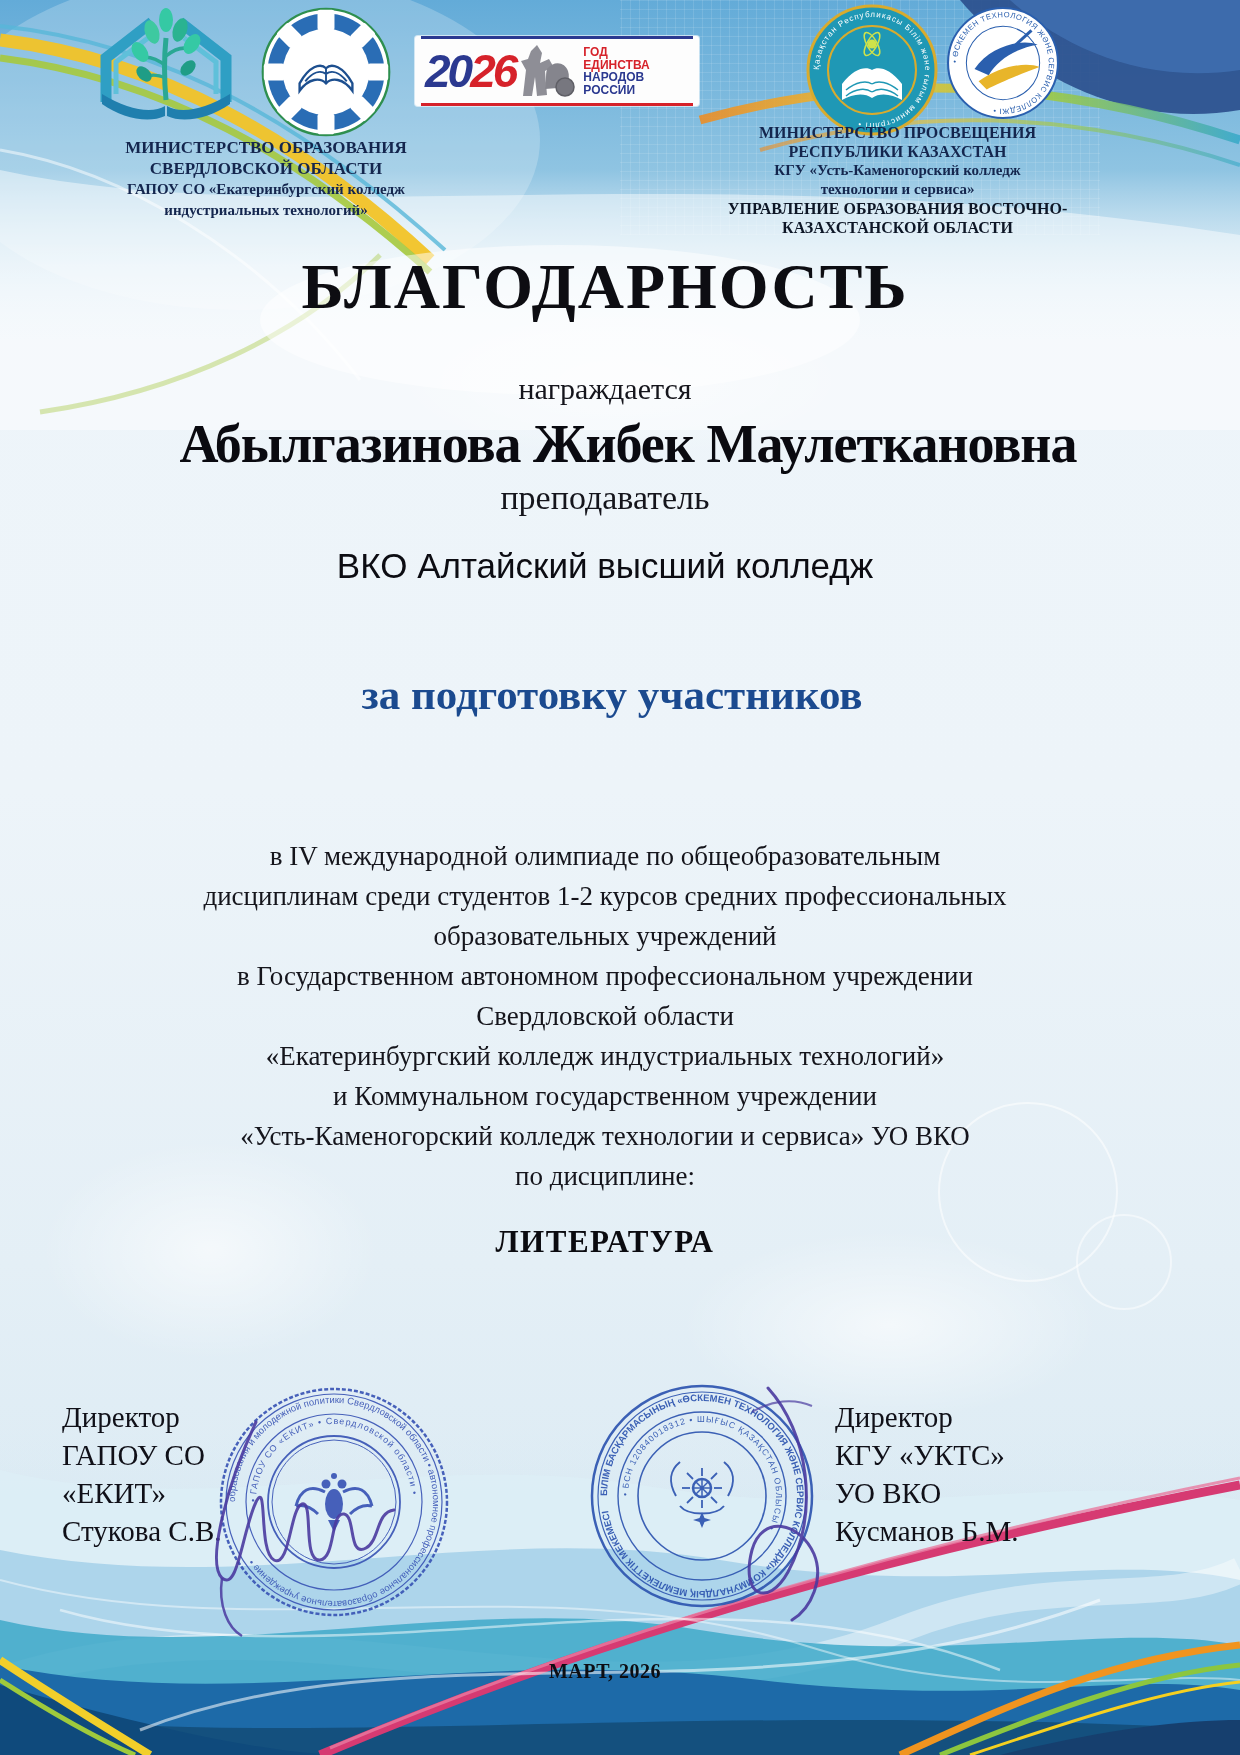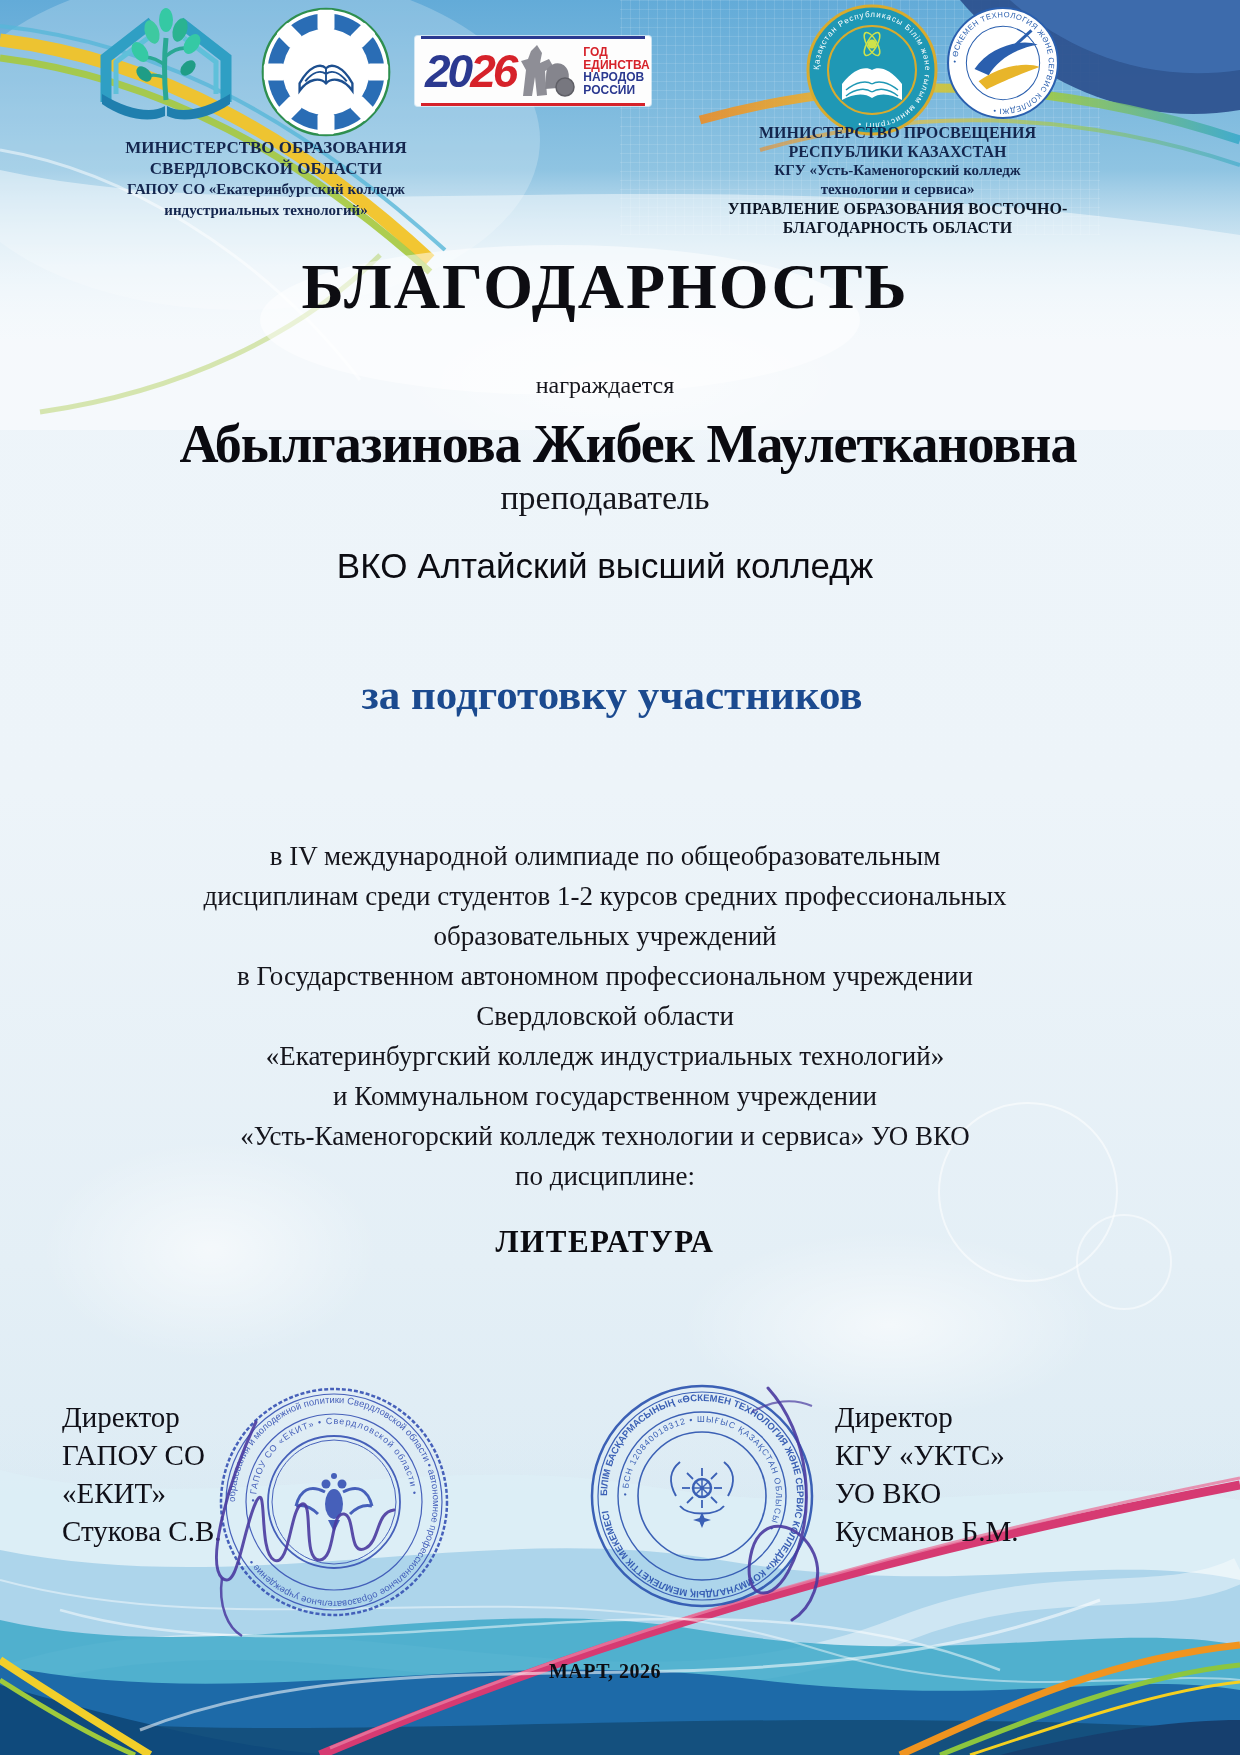--- a/index.html
+++ b/index.html
@@ -18,35 +18,35 @@
   .glow-c{left:380px;top:300px;width:480px;height:160px;background:radial-gradient(ellipse at center,rgba(255,255,255,.5),rgba(255,255,255,0) 70%);}
 
   .hdr{position:absolute;z-index:2;text-align:center;font-weight:bold;color:#14264e;}
   .hdr-left{left:66px;top:121px;width:400px;font-size:17px;line-height:21px;margin-top:16px;}
   .hdr-right{left:645px;top:123px;width:505px;font-size:16px;line-height:19px;}
   .hdr .small{font-size:15px;}
   .hdr .dept{color:#0d1626;}
 
   .ctext{position:absolute;left:0;width:1210px;text-align:center;z-index:2;}
   .title{top:250px;font-size:64px;font-weight:bold;letter-spacing:2px;color:#0d0d12;}
-  .award-label{top:372px;font-size:24px;}
+  .award-label{top:372px;font-size:30px;}
   .recipient-name{top:413px;font-size:54px;font-weight:bold;color:#0a0a10;letter-spacing:-1px;margin-left:23px;}
   .recipient-role{top:479px;font-size:34px;font-family:Liberation Serif, serif;}
   .recipient-org{top:546px;font-size:35px;font-family:"Liberation Sans",sans-serif;color:#0c0c12;}
   .reason{top:670px;font-size:43px;font-weight:bold;color:#1b4a8f;padding-left:7px;}
   .body-lines{top:836px;font-size:27px;line-height:40px;}
   .subject{top:1224px;font-size:31px;font-weight:bold;letter-spacing:1.5px;color:#0b0b10;}
   .date-line{top:1660px;font-size:20px;font-weight:bold;letter-spacing:.5px;color:#0d0d12;z-index:2;}
 
   .sig-block{position:absolute;top:1398px;width:270px;font-size:29px;line-height:38px;z-index:2;color:#101018;}
   .sig-left{left:62px;}
   .sig-right{left:835px;}
 
   .logo{position:absolute;z-index:2;}
-  .banner{position:absolute;left:415px;top:36px;width:236px;height:70px;background:#fdfdfd;z-index:2;
+  .banner{position:absolute;left:415px;top:36px;width:284px;height:70px;background:#fdfdfd;z-index:2;
           display:flex;align-items:center;border-radius:3px;box-shadow:0 0 0 1px rgba(255,255,255,.6);}
   .banner:before{content:"";position:absolute;top:0;left:6px;right:6px;height:3px;background:#2b3990;}
   .banner:after{content:"";position:absolute;bottom:0;left:6px;right:6px;height:3px;background:#d6222a;}
   .banner-year{font-family:"Liberation Sans",sans-serif;font-weight:bold;font-style:italic;
                font-size:46px;letter-spacing:-3px;padding-left:10px;white-space:nowrap;}
   .yr-navy{color:#2b3990;}
   .yr-red{color:#d6222a;}
   .banner-slogan{font-family:"Liberation Sans",sans-serif;font-weight:bold;font-size:12px;line-height:12.5px;
                  text-align:left;padding-left:4px;}
   .sl-red{color:#d6222a;}
@@ -216,21 +216,21 @@
     <div>СВЕРДЛОВСКОЙ ОБЛАСТИ</div>
     <div class="small">ГАПОУ СО «Екатеринбургский колледж</div>
     <div class="small">индустриальных технологий»</div>
   </div>
   <div class="hdr hdr-right">
     <div>МИНИСТЕРСТВО ПРОСВЕЩЕНИЯ</div>
     <div>РЕСПУБЛИКИ КАЗАХСТАН</div>
     <div class="small">КГУ «Усть-Каменогорский колледж</div>
     <div class="small">технологии и сервиса»</div>
     <div class="dept">УПРАВЛЕНИЕ ОБРАЗОВАНИЯ ВОСТОЧНО-</div>
-    <div class="dept">БЛАГОДАРНОСТЬ ОБЛАСТИ</div>
+    <div class="dept">КАЗАХСТАНСКОЙ ОБЛАСТИ</div>
   </div>
 
   <div class="ctext title">БЛАГОДАРНОСТЬ</div>
   <div class="ctext award-label">награждается</div>
   <div class="ctext recipient-name">Абылгазинова Жибек Маулеткановна</div>
   <div class="ctext recipient-role">преподаватель</div>
   <div class="ctext recipient-org">ВКО Алтайский высший колледж</div>
   <div class="ctext reason">за подготовку участников</div>
 
   <div class="ctext body-lines">

